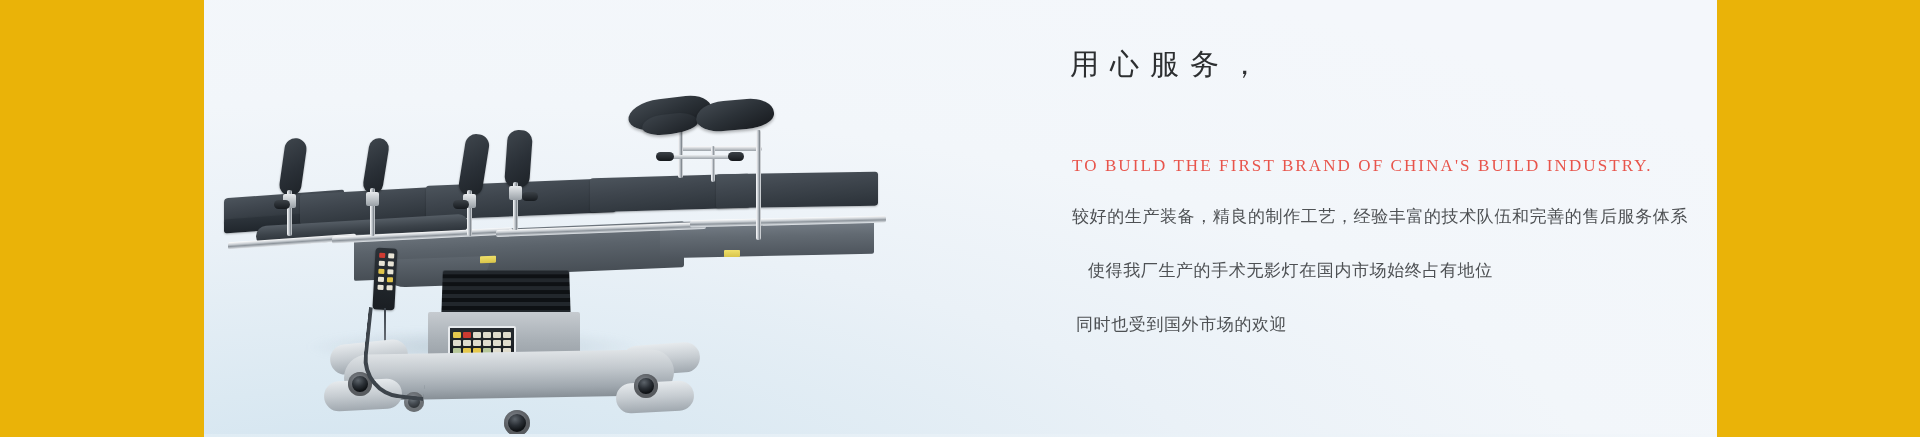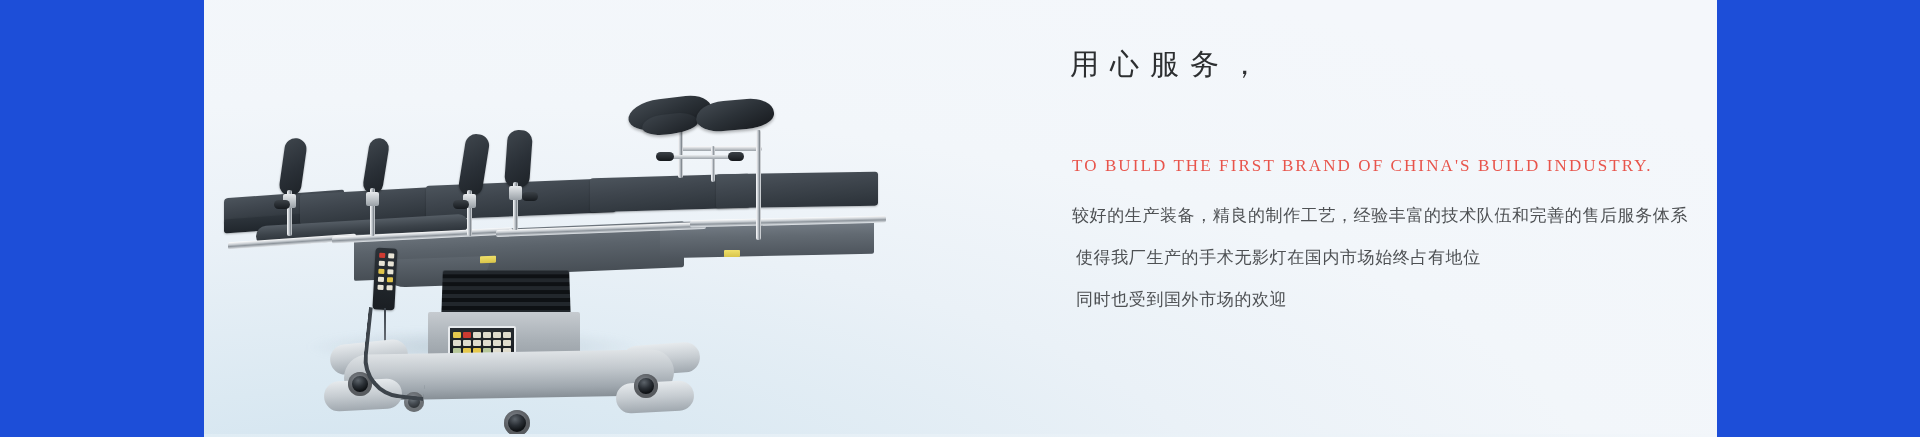--- a/index.html
+++ b/index.html
@@ -12,21 +12,21 @@
     height: 437px;
     overflow: hidden;
     font-family: "Liberation Sans", "DejaVu Sans", sans-serif;
   }
 
   
   .page {
     position: relative;
     width: 1920px;
     height: 437px;
-    background: #1d4ed8;
+    background: #eab308;
   }
 
   
   .banner {
     position: absolute;
     left: 204px;
     top: 0;
     width: 1513px;
     height: 437px;
     overflow: hidden;
@@ -341,21 +341,20 @@
     left: 2px;
     top: 198px;
     width: 700px;
   }
   .para-line {
     font-size: 17px;
     line-height: 38px;
     letter-spacing: .6px;
     color: #4e5154;
     white-space: nowrap;
-    font-family: Liberation Mono, monospace;
   }
 </style>
 </head>
 <body>
 
 <div class="page">
 
   <section class="banner">
 
     <div class="product">
@@ -477,20 +476,20 @@
     </div>
 
     <div class="copy">
 
       <h1 class="headline" style="margin: 0px;">用心服务，</h1>
 
       <p class="tagline" style="margin: 0px;">TO BUILD THE FIRST BRAND OF CHINA'S BUILD INDUSTRY.</p>
 
       <div class="paras">
         <p class="para-line" style="margin: 0px;">较好的生产装备，精良的制作工艺，经验丰富的技术队伍和完善的售后服务体系</p>
-        <p class="para-line" style="margin: 4px;">使得我厂生产的手术无影灯在国内市场始终占有地位</p>
+        <p class="para-line" style="margin: 16px;">使得我厂生产的手术无影灯在国内市场始终占有地位</p>
         <p class="para-line" style="margin: 4px;">同时也受到国外市场的欢迎</p>
       </div>
 
     </div>
 
   </section>
 </div>
 
 </body></html>

